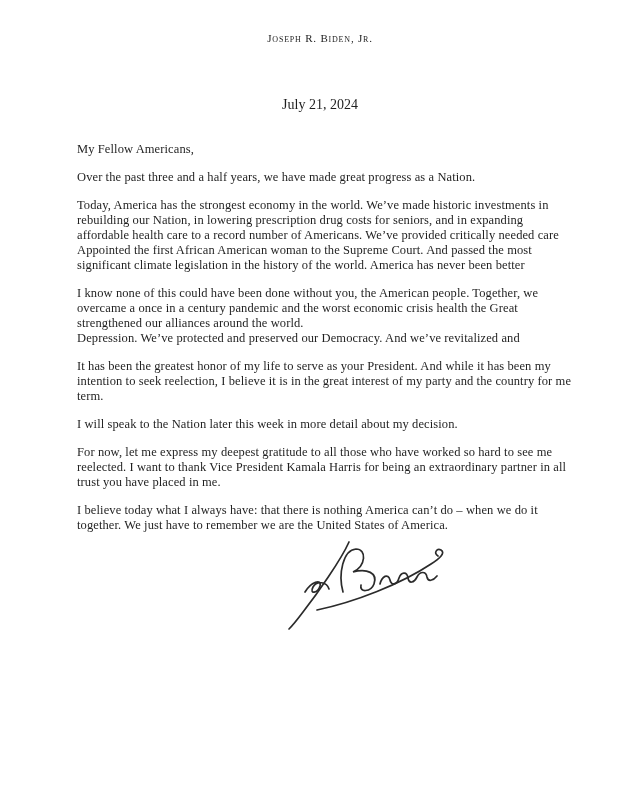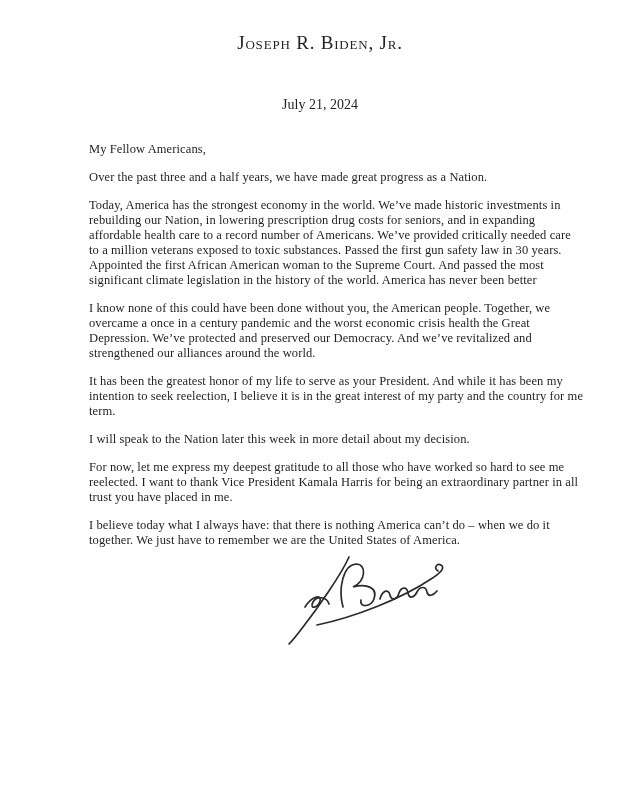--- a/index.html
+++ b/index.html
@@ -13,36 +13,36 @@
     width: 640px; height: 800px;
     background: #ffffff;
     color: #1f1f1f;
     overflow: hidden;
   }
   .letterhead {
     position: absolute;
     top: 32px; left: 0; width: 640px;
     text-align: center;
     font-variant: small-caps;
-    font-size: 19px;
+    font-size: 11px;
     letter-spacing: 0.8px;
     color: #242424;
   }
   .date-line {
     position: absolute;
     top: 97px; left: 0; width: 640px;
     text-align: center;
     font-size: 14px;
   }
   .letter-body {
     position: absolute;
     top: 142px; left: 73px; width: 500px;
     font-size: 12.5px;
   }
-  .para { margin: 0 0 13px 16px; }
+  .para { margin: 0 0 13px 4px; }
   .para .text-line {
     line-height: 15px;
     white-space: nowrap;
     letter-spacing: 0.1px;
   }
   .signature-wrap {
     margin: -6px 0 0 210px;
     width: 178px; height: 94px;
   }
   .signature-wrap svg { display: block; }
@@ -60,29 +60,28 @@
       <div class="para">
         <div class="text-line">My Fellow Americans,</div>
       </div>
       <div class="para">
         <div class="text-line">Over the past three and a half years, we have made great progress as a Nation.</div>
       </div>
       <div class="para">
         <div class="text-line">Today, America has the strongest economy in the world. We’ve made historic investments in</div>
         <div class="text-line">rebuilding our Nation, in lowering prescription drug costs for seniors, and in expanding</div>
         <div class="text-line">affordable health care to a record number of Americans. We’ve provided critically needed care</div>
-        <div class="text-line">to a million veterans exposed to toxic substances. Passed the first gun safety law in 30 years.</div>
         <div class="text-line">Appointed the first African American woman to the Supreme Court. And passed the most</div>
         <div class="text-line">significant climate legislation in the history of the world. America has never been better</div>
       </div>
       <div class="para">
         <div class="text-line">I know none of this could have been done without you, the American people. Together, we</div>
         <div class="text-line">overcame a once in a century pandemic and the worst economic crisis health the Great</div>
+        <div class="text-line">strengthened our alliances around the world.</div>
         <div class="text-line">Depression. We’ve protected and preserved our Democracy. And we’ve revitalized and</div>
-        <div class="text-line">strengthened our alliances around the world.</div>
       </div>
       <div class="para">
         <div class="text-line">It has been the greatest honor of my life to serve as your President. And while it has been my</div>
         <div class="text-line">intention to seek reelection, I believe it is in the great interest of my party and the country for me</div>
         <div class="text-line">term.</div>
       </div>
       <div class="para">
         <div class="text-line">I will speak to the Nation later this week in more detail about my decision.</div>
       </div>
       <div class="para">

